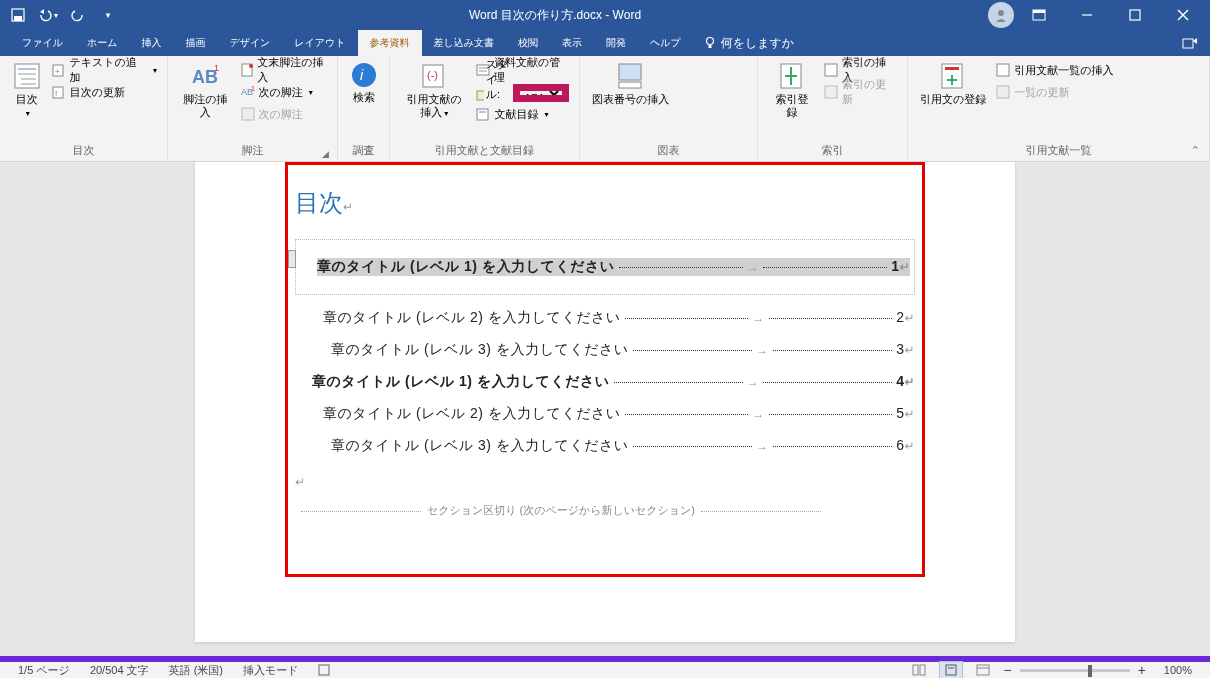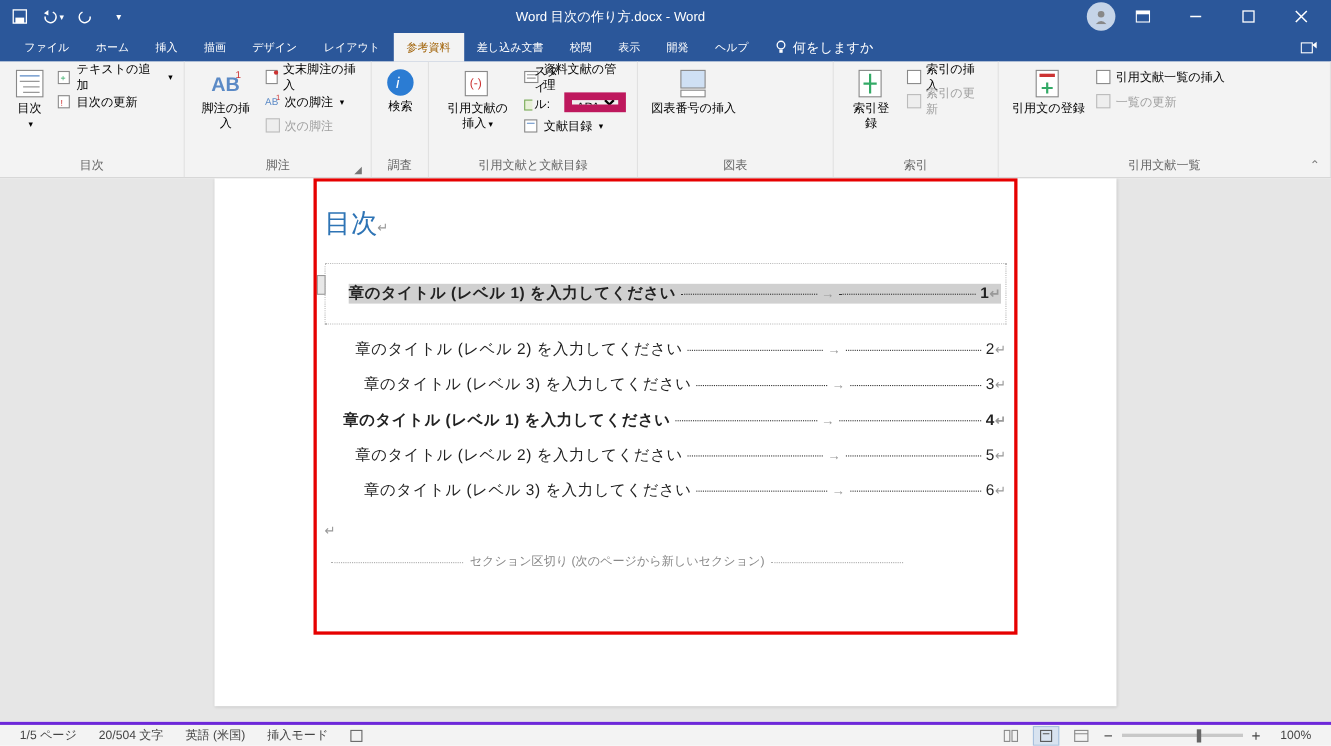--- a/index.html
+++ b/index.html
@@ -52,21 +52,21 @@
 .toc-entry.l3 { margin-left: 36px; }
 .toc-entry .txt { }
 .toc-entry .leader { flex: 1; border-bottom: 1.5px dotted #333; margin: 0 4px; position: relative; top: -3px; }
 .toc-entry .pg { }
 .selected-toc { background: #d0d0d0; }
 .pilcrow { color: #999; font-size: 12px; }
 .section-break { text-align: left; font-size: 11px; color: #888; margin-top: 14px; position: relative; }
 .section-break::before, .section-break::after { content: ""; display: inline-block; width: 120px; border-top: 1.5px dotted #aaa; vertical-align: middle; margin: 0 6px; }
 
 
-.statusbar { height: 22px; background: #f3f3f3; border-top: 3px solid #6d28d9; display: flex; align-items: center; font-size: 11px; color: #444; padding: 0 8px; }
+.statusbar { height: 22px; background: #f3f3f3; border-top: 6px solid #6d28d9; display: flex; align-items: center; font-size: 11px; color: #444; padding: 0 8px; }
 .statusbar .cell { padding: 0 10px; }
 .statusbar .right { margin-left: auto; display: flex; align-items: center; gap: 8px; }
 .view-btn { width: 24px; height: 18px; display: flex; align-items: center; justify-content: center; border: 1px solid transparent; }
 .view-btn.active { background: #d8e3f0; border-color: #a8c1de; }
 .slider { width: 110px; height: 3px; background: #c8c8c8; position: relative; }
 .slider .thumb { position: absolute; top: -4px; left: 68px; width: 4px; height: 12px; background: #666; }
 </style>
 </head>
 <body>
 

